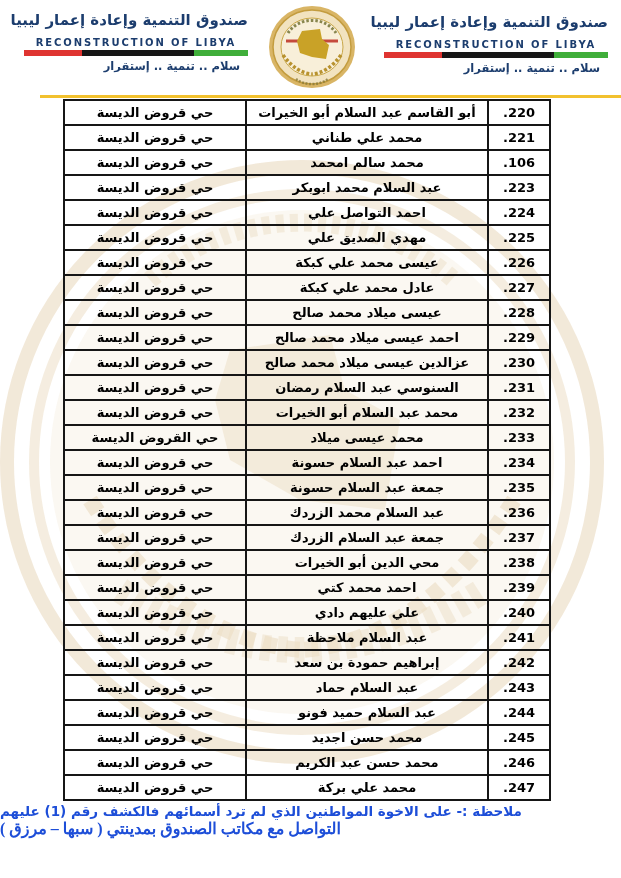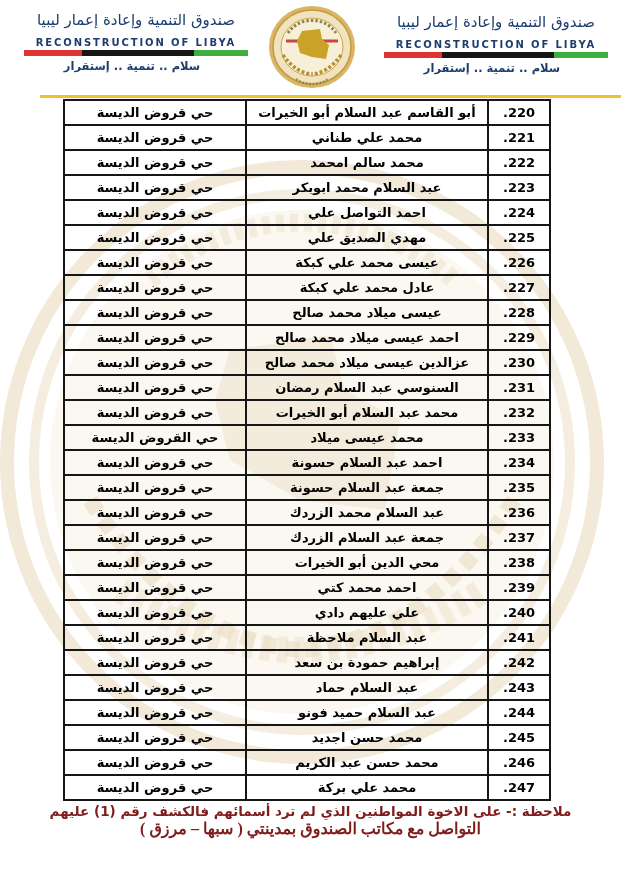--- a/index.html
+++ b/index.html
@@ -3,45 +3,45 @@
 <meta charset="utf-8">
 <style>
   html,body{margin:0;padding:0;background:#ffffff;}
   body{width:621px;height:878px;font-family:"DejaVu Sans",sans-serif;-webkit-font-smoothing:antialiased;}
   .page{position:relative;width:621px;height:878px;background:#fff;overflow:hidden;}
 
   
   .logo{position:absolute;width:224px;}
   .logo-left{left:24px;top:12px;}
   .logo-right{left:384px;top:14px;}
-  .logo-ar{direction:rtl;text-align:center;font-size:15px;font-weight:normal;color:var(--navy);white-space:nowrap;line-height:1.15;}
+  .logo-ar{direction:rtl;text-align:center;font-size:15px;font-weight:bold;color:var(--navy);white-space:nowrap;line-height:1.15;}
   .logo-en{text-align:center;font-size:10px;font-weight:bold;color:var(--navy);letter-spacing:1.9px;white-space:nowrap;margin-top:8px;}
   .flag-bar{display:flex;height:6px;margin-top:2px;width:100%;}
   .flag-bar .seg-red{width:26%;background:var(--flag_red);}
   .flag-bar .seg-black{width:50%;background:var(--flag_black);}
   .flag-bar .seg-green{width:24%;background:var(--flag_green);}
-  .logo-slogan{direction:rtl;text-align:center;font-size:11.5px;font-weight:bold;color:var(--navy);margin-top:3px;padding-right:8px;white-space:nowrap;}
+  .logo-slogan{direction:rtl;text-align:right;font-size:11.5px;font-weight:bold;color:var(--navy);margin-top:3px;padding-right:8px;white-space:nowrap;}
 
   .emblem{position:absolute;left:266px;top:3px;width:92px;height:90px;}
 
   
   .gold-rule{position:absolute;left:40px;top:95px;width:581px;height:3px;background:var(--gold_line);}
 
   
   .watermark{position:absolute;left:0;top:120px;width:621px;height:660px;z-index:0;pointer-events:none;}
 
   
   table.roster{position:absolute;left:63px;top:99px;width:486px;border-collapse:collapse;table-layout:fixed;z-index:1;background:transparent;}
   table.roster td{border:2px solid #161616;height:23px;padding:0 2px;font-weight:bold;font-size:13px;color:#000;text-align:center;overflow:hidden;white-space:nowrap;}
   td.num{text-align:left;padding-left:3px;font-size:13.5px;margin-left:43px;}
   td.name{font-size:13px;margin-top:16px;}
   td.district{font-size:13px;}
 
   
-  .note{position:absolute;left:0;top:803px;width:621px;z-index:1;direction:rtl;text-align:center;font-weight:bold;color:#7f1d1d;}
+  .note{position:absolute;left:0;top:803px;width:621px;z-index:1;direction:rtl;text-align:left;font-weight:bold;color:#1d4ed8;}
   .note-line1{font-size:13.5px;}
   .note-line2{font-size:16px;font-family:Liberation Serif, serif;}
 </style>
 </head>
 <body>
 
 <div class="page">
 
   <div class="logo logo-left">
     <div class="logo-ar">صندوق التنمية وإعادة إعمار ليبيا</div>
@@ -107,21 +107,21 @@
       <td class="district">حي قروض الديسة</td>
     </tr>
 
     <tr>
       <td class="num">221.</td>
       <td class="name">محمد علي طناني</td>
       <td class="district">حي قروض الديسة</td>
     </tr>
 
     <tr>
-      <td class="num">222.</td>
+      <td class="num">106.</td>
       <td class="name">محمد سالم امحمد</td>
       <td class="district">حي قروض الديسة</td>
     </tr>
 
     <tr>
       <td class="num">223.</td>
       <td class="name">عبد السلام محمد ابوبكر</td>
       <td class="district">حي قروض الديسة</td>
     </tr>
 

